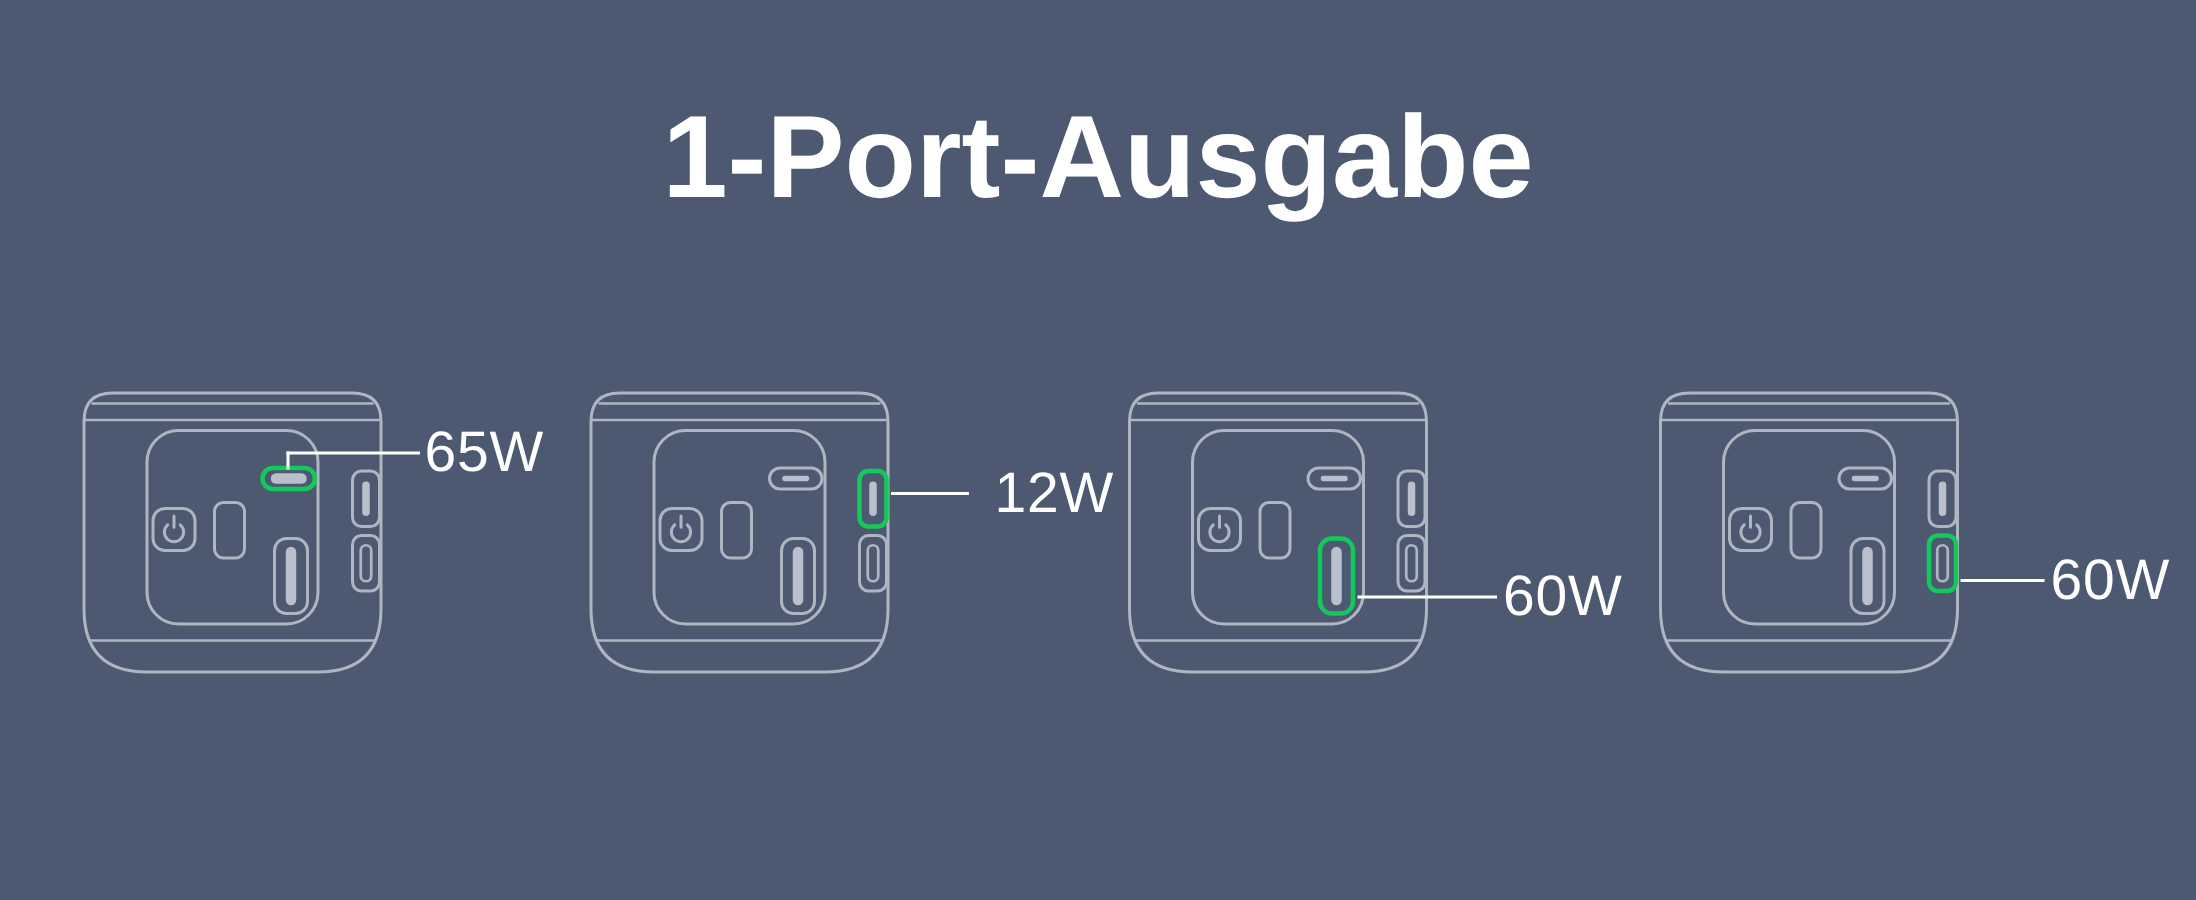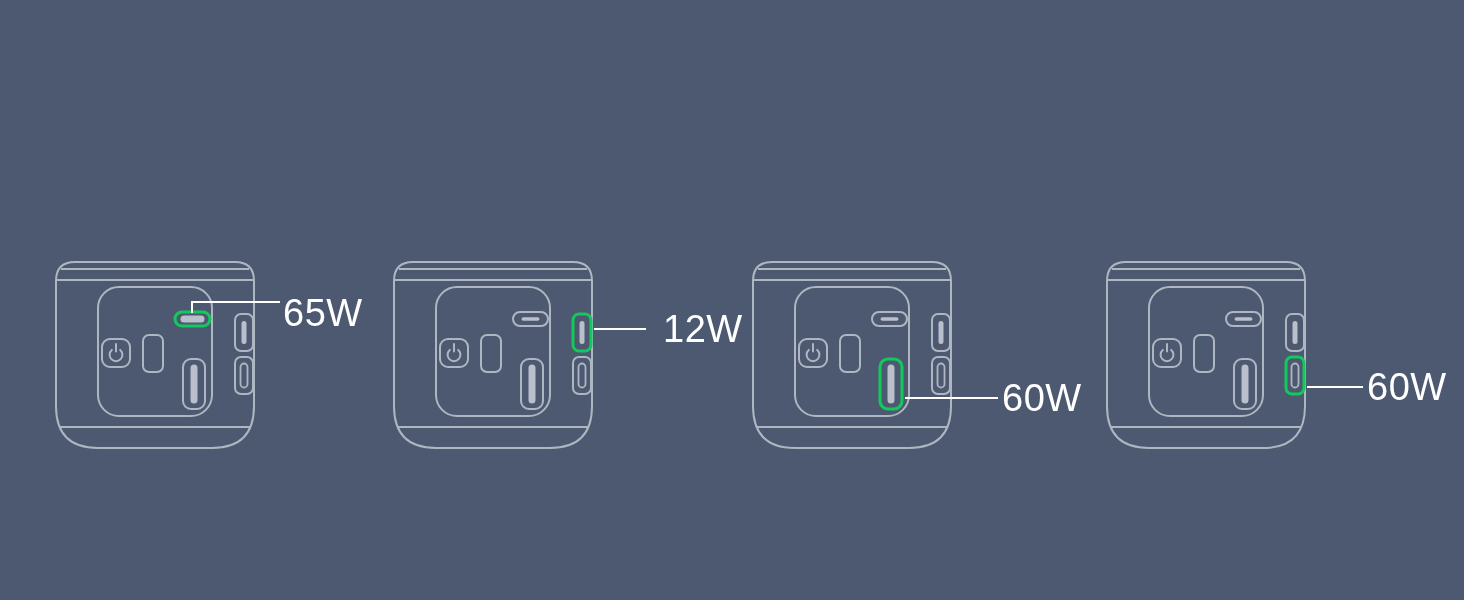--- a/index.html
+++ b/index.html
@@ -32,20 +32,21 @@
     letter-spacing:0.5px;
     line-height:38px;
     white-space:nowrap;
   }
 </style>
 </head>
 <body>
 
 <div class="stage">
 
+  <h1 class="page-title">1-Port-Ausgabe</h1>
 
   <div class="figure" style="left:55px;top:261px;">
     <svg id="dev-svg-0" width="200" height="188" viewBox="0 0 200 188">
         <path d="M20 1 H180 Q199 1 199 20 V145 Q199 187 157 187 H43 Q1 187 1 145 V20 Q1 1 20 1 Z" fill="none" stroke="#aeb6c2" stroke-width="2"></path>
         <path d="M6 8 H194" stroke="#aeb6c2" stroke-width="1.8"></path>
         <path d="M1.5 19 H198.5" stroke="#aeb6c2" stroke-width="1.8"></path>
         <path d="M5 166 H195" stroke="#aeb6c2" stroke-width="1.8"></path>
         <rect x="43" y="26" width="114" height="129" rx="21" fill="none" stroke="#aeb6c2" stroke-width="2"></rect>
         <rect x="47" y="78" width="28" height="28" rx="8" fill="none" stroke="#aeb6c2" stroke-width="2"></rect>
         <path d="M56.8 88.9 A6.4 6.4 0 1 0 65.2 88.9 M61 83 V90.5" fill="none" stroke="#aeb6c2" stroke-width="2" stroke-linecap="round"></path>
@@ -55,21 +56,21 @@
         <rect x="128" y="98" width="22" height="50" rx="8" fill="none" stroke="#aeb6c2" stroke-width="2"></rect>
         <rect x="135.5" y="103.5" width="7" height="39" rx="3.5" fill="#b9c0cb"></rect>
         <rect x="180" y="53" width="18" height="37" rx="6" fill="#4d5970" stroke="#aeb6c2" stroke-width="2"></rect>
         <rect x="186.5" y="60" width="5" height="23" rx="2.5" fill="#b9c0cb"></rect>
         <rect x="180" y="96" width="18" height="37" rx="6" fill="#4d5970" stroke="#aeb6c2" stroke-width="2"></rect>
         <rect x="185.5" y="102.5" width="7" height="24" rx="3.5" fill="none" stroke="#aeb6c2" stroke-width="1.8"></rect>
       </svg>
   </div>
   <div class="callout-seg" style="left:191px;top:301px;width:2px;height:12px;"></div>
   <div class="callout-seg" style="left:191px;top:301px;width:89px;height:2px;"></div>
-  <div class="watt-label" style="left:283px;top:294px;">65W</div>
+  <div class="watt-label" style="left:283px;top:283px;">65W</div>
 
   <div class="figure" style="left:393px;top:261px;">
     <svg id="dev-svg-1" width="200" height="188" viewBox="0 0 200 188">
         <path d="M20 1 H180 Q199 1 199 20 V145 Q199 187 157 187 H43 Q1 187 1 145 V20 Q1 1 20 1 Z" fill="none" stroke="#aeb6c2" stroke-width="2"></path>
         <path d="M6 8 H194" stroke="#aeb6c2" stroke-width="1.8"></path>
         <path d="M1.5 19 H198.5" stroke="#aeb6c2" stroke-width="1.8"></path>
         <path d="M5 166 H195" stroke="#aeb6c2" stroke-width="1.8"></path>
         <rect x="43" y="26" width="114" height="129" rx="21" fill="none" stroke="#aeb6c2" stroke-width="2"></rect>
         <rect x="47" y="78" width="28" height="28" rx="8" fill="none" stroke="#aeb6c2" stroke-width="2"></rect>
         <path d="M56.8 88.9 A6.4 6.4 0 1 0 65.2 88.9 M61 83 V90.5" fill="none" stroke="#aeb6c2" stroke-width="2" stroke-linecap="round"></path>

